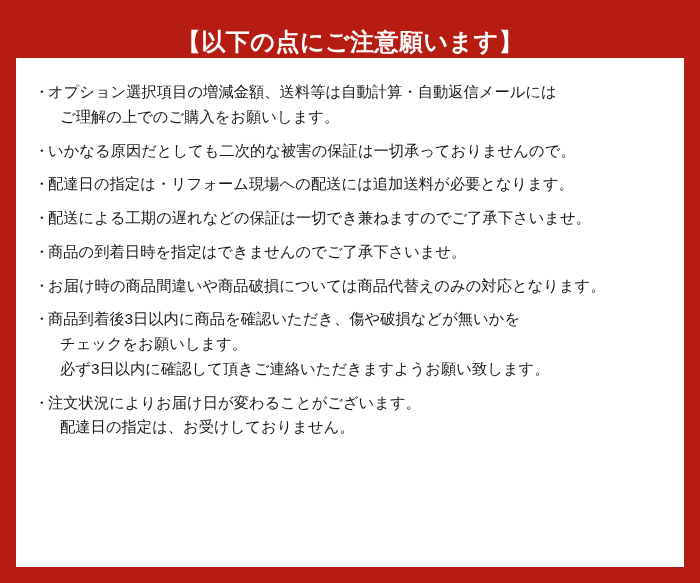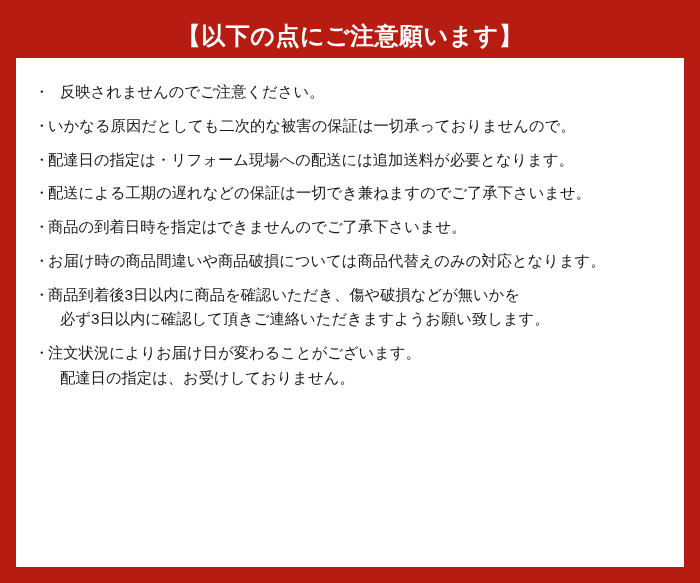--- a/index.html
+++ b/index.html
@@ -12,21 +12,21 @@
     background: #b71c12;
     font-family: "Liberation Sans", sans-serif;
     overflow: hidden;
   }
   .page {
     position: relative;
     width: 700px;
     height: 583px;
     background: #b71c12;
     box-sizing: border-box;
-    padding: 8px;
+    padding: 14px;
   }
   .notice-title {
     color: #ffffff;
     font-size: 24px;
     font-weight: bold;
     text-align: center;
     letter-spacing: 0.5px;
     padding: 14px 0 12px 0;
     margin: 0;
     line-height: 1.2;
@@ -74,21 +74,22 @@
 <body>
 
 <div class="page">
 
   <div class="notice-title">【以下の点にご注意願います】</div>
 
   <div class="notice-body">
     <ul class="notice-list">
         <li>
           <span class="bullet">・</span>
-          <span class="line indent">反映されませんのでご注意ください。</span>
+          <span class="line">オプション選択項目の増減金額、送料等は自動計算・自動返信メールには</span>
+          <span class="line indent">ご理解の上でのご購入をお願いします。</span>
         </li>
         <li>
           <span class="bullet">・</span>
           <span class="line">いかなる原因だとしても二次的な被害の保証は一切承っておりませんので。</span>
         </li>
         <li>
           <span class="bullet">・</span>
           <span class="line">配達日の指定は・リフォーム現場への配送には追加送料が必要となります。</span>
         </li>
         <li>
@@ -99,20 +100,21 @@
           <span class="bullet">・</span>
           <span class="line">商品の到着日時を指定はできませんのでご了承下さいませ。</span>
         </li>
         <li>
           <span class="bullet">・</span>
           <span class="line">お届け時の商品間違いや商品破損については商品代替えのみの対応となります。</span>
         </li>
         <li>
           <span class="bullet">・</span>
           <span class="line">商品到着後3日以内に商品を確認いただき、傷や破損などが無いかを</span>
+          <span class="line indent">チェックをお願いします。</span>
           <span class="line indent">必ず3日以内に確認して頂きご連絡いただきますようお願い致します。</span>
         </li>
         <li>
           <span class="bullet">・</span>
           <span class="line">注文状況によりお届け日が変わることがございます。</span>
           <span class="line indent">配達日の指定は、お受けしておりません。</span>
         </li>
       </ul>
   </div>
 

